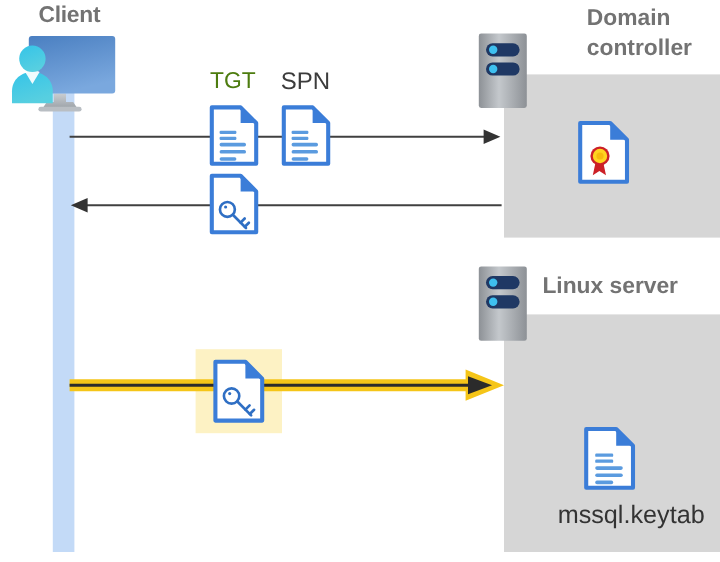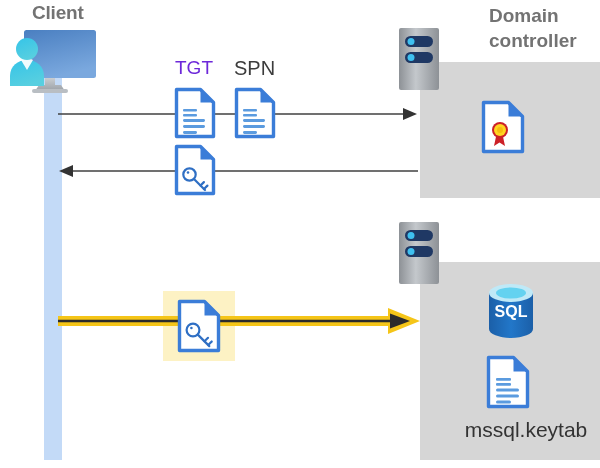--- a/index.html
+++ b/index.html
@@ -54,21 +54,21 @@
     </svg>
   </div>
 
   <div class="abs" style="left:58px;top:106px;width:360px;height:16px;">
     <svg width="360" height="16" viewBox="0 0 360 16">
       <line x1="0" y1="8" x2="348" y2="8" stroke="#404040" stroke-width="1.7"></line>
       <path d="M345 2 L359 8 L345 14 Z" fill="#333333"></path>
     </svg>
   </div>
 
-  <div class="abs lbl" style="left:175px;top:57px;font-size:19px;color:#6d28d9;">TGT</div>
+  <div class="abs lbl" style="left:175px;top:57px;font-size:19px;color:#4d7c0f;">TGT</div>
 
   <div class="abs lbl" style="left:234px;top:57px;font-size:20px;color:#3c3c3c;">SPN</div>
 
   <div class="abs" style="left:174px;top:87px;width:42px;height:52px;">
     <svg width="42" height="52" viewBox="0 0 42 52">
       <path d="M2.5 2.5 h24 l13 13 v34 h-37 z" fill="#ffffff" stroke="#3b7dd8" stroke-width="3.4" stroke-linejoin="round"></path>
       <path d="M26.5 2.5 l13 13 h-13 z" fill="#3b7dd8"></path>
       <g fill="#5b9bdf">
         <rect x="9" y="22" width="14" height="2.6" rx="1"></rect>
         <rect x="9" y="27" width="14" height="2.6" rx="1"></rect>
@@ -151,36 +151,22 @@
   <div class="abs" style="left:399px;top:222px;width:40px;height:62px;">
     <svg width="40" height="62" viewBox="0 0 40 62">
       <rect x="0" y="0" width="40" height="62" rx="2" fill="url(#srv1)"></rect>
       <rect x="6" y="8" width="28" height="11" rx="5.5" fill="#1f3864"></rect>
       <circle cx="12" cy="13.5" r="3.5" fill="#3ec0f0"></circle>
       <rect x="6" y="24" width="28" height="11" rx="5.5" fill="#1f3864"></rect>
       <circle cx="12" cy="29.5" r="3.5" fill="#3ec0f0"></circle>
     </svg>
   </div>
 
-
-  <div class="abs" style="left:486px;top:283px;width:50px;height:58px;">
-    <svg width="50" height="58" viewBox="0 0 50 58">
-      <defs>
-        <linearGradient id="sqlg" x1="0" y1="0" x2="1" y2="0">
-          <stop offset="0%" stop-color="#1b5fa8"></stop>
-          <stop offset="50%" stop-color="#2277c9"></stop>
-          <stop offset="100%" stop-color="#1b5fa8"></stop>
-        </linearGradient>
-      </defs>
-      <path d="M3 10 h44 v36 a22 9 0 0 1 -44 0 z" fill="url(#sqlg)"></path>
-      <ellipse cx="25" cy="10" rx="22" ry="9" fill="#bfe9f7"></ellipse>
-      <ellipse cx="25" cy="10" rx="15" ry="5.5" fill="#64d2f0"></ellipse>
-      <text x="25" y="34" text-anchor="middle" font-family="Liberation Sans, sans-serif" font-size="16" font-weight="bold" fill="#ffffff">SQL</text>
-    </svg>
-  </div>
+  <div class="abs lbl title-bold" style="left:452px;top:226px;width:148px;font-size:19px;line-height:25px;">Linux server</div>
+
 
   <div class="abs" style="left:486px;top:355px;width:44px;height:54px;">
     <svg width="44" height="54" viewBox="0 0 44 54">
       <path d="M2.5 2.5 h25 l14 14 v35 h-39 z" fill="#ffffff" stroke="#3b7dd8" stroke-width="3.4" stroke-linejoin="round"></path>
       <path d="M27.5 2.5 l14 14 h-14 z" fill="#3b7dd8"></path>
       <g fill="#5b9bdf">
         <rect x="10" y="23" width="15" height="2.7" rx="1"></rect>
         <rect x="10" y="28" width="15" height="2.7" rx="1"></rect>
         <rect x="10" y="33.5" width="23" height="3.1" rx="1.5"></rect>
         <rect x="10" y="39.5" width="23" height="3.1" rx="1.5"></rect>

